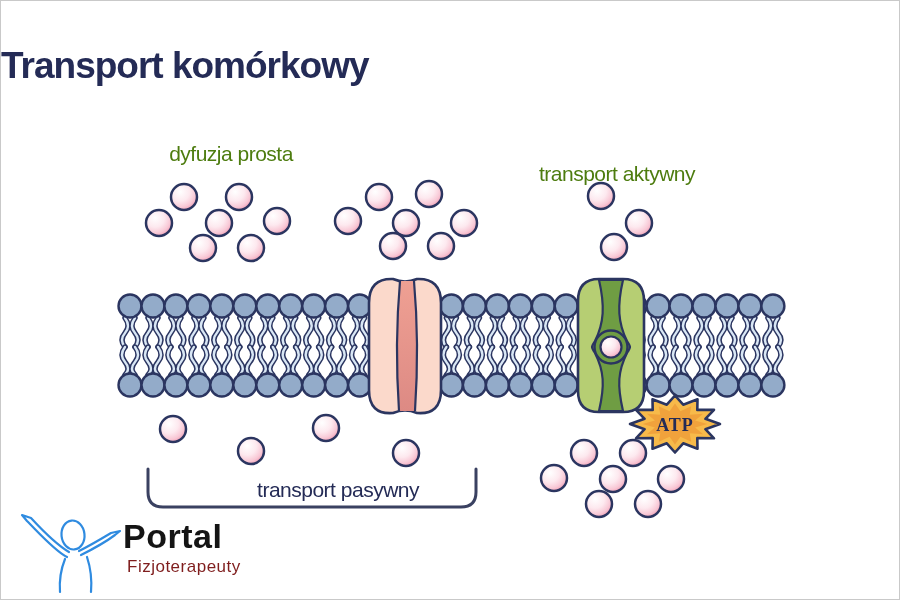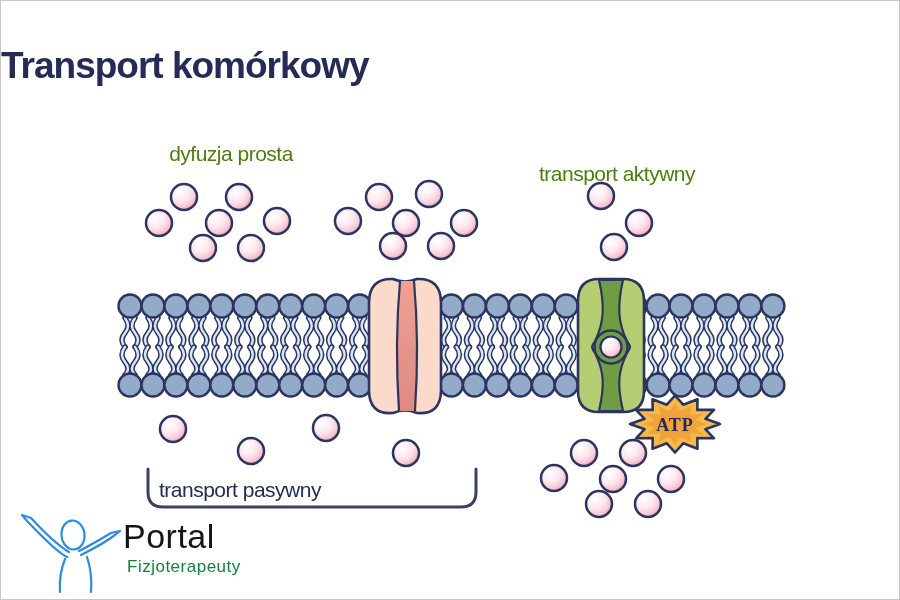--- a/index.html
+++ b/index.html
@@ -14,33 +14,33 @@
     font-size:37px;font-weight:bold;letter-spacing:-1px;color:#242b56;
   }
   .col-label{
     top:141px;width:220px;text-align:center;
     font-size:21px;color:#4d7c0f;letter-spacing:-0.5px;
   }
   .col-label.simple{left:120px;}
   .col-label.facilitated{left:310px;}
   .col-label.active{left:506px;margin-top:20px;}
   .passive-label{
-    left:158px;top:477px;width:260px;text-align:left;
+    left:158px;top:477px;width:260px;text-align:right;
     font-size:21px;color:#242b56;letter-spacing:-0.5px;
   }
   .diagram-svg{left:0;top:0;width:900px;height:600px;}
   .logo{left:14px;top:506px;width:240px;height:90px;}
   .logo-figure{position:absolute;left:0;top:0;width:106px;height:88px;}
   .logo-title{
     position:absolute;left:108px;top:10px;
-    font-size:34px;font-weight:normal;color:#141414;letter-spacing:0.5px;
+    font-size:34px;font-weight:bold;color:#141414;letter-spacing:0.5px;
   }
   .logo-subtitle{
     position:absolute;left:112px;top:50px;
-    font-size:17px;color:#15803d;letter-spacing:0.5px;
+    font-size:17px;color:#7f1d1d;letter-spacing:0.5px;
   }
 </style>
 </head>
 <body>
 
 <div class="canvas">
 
   <div class="abs page-title">Transport komórkowy</div>
 
   <div class="abs col-label simple">dyfuzja prosta</div>

